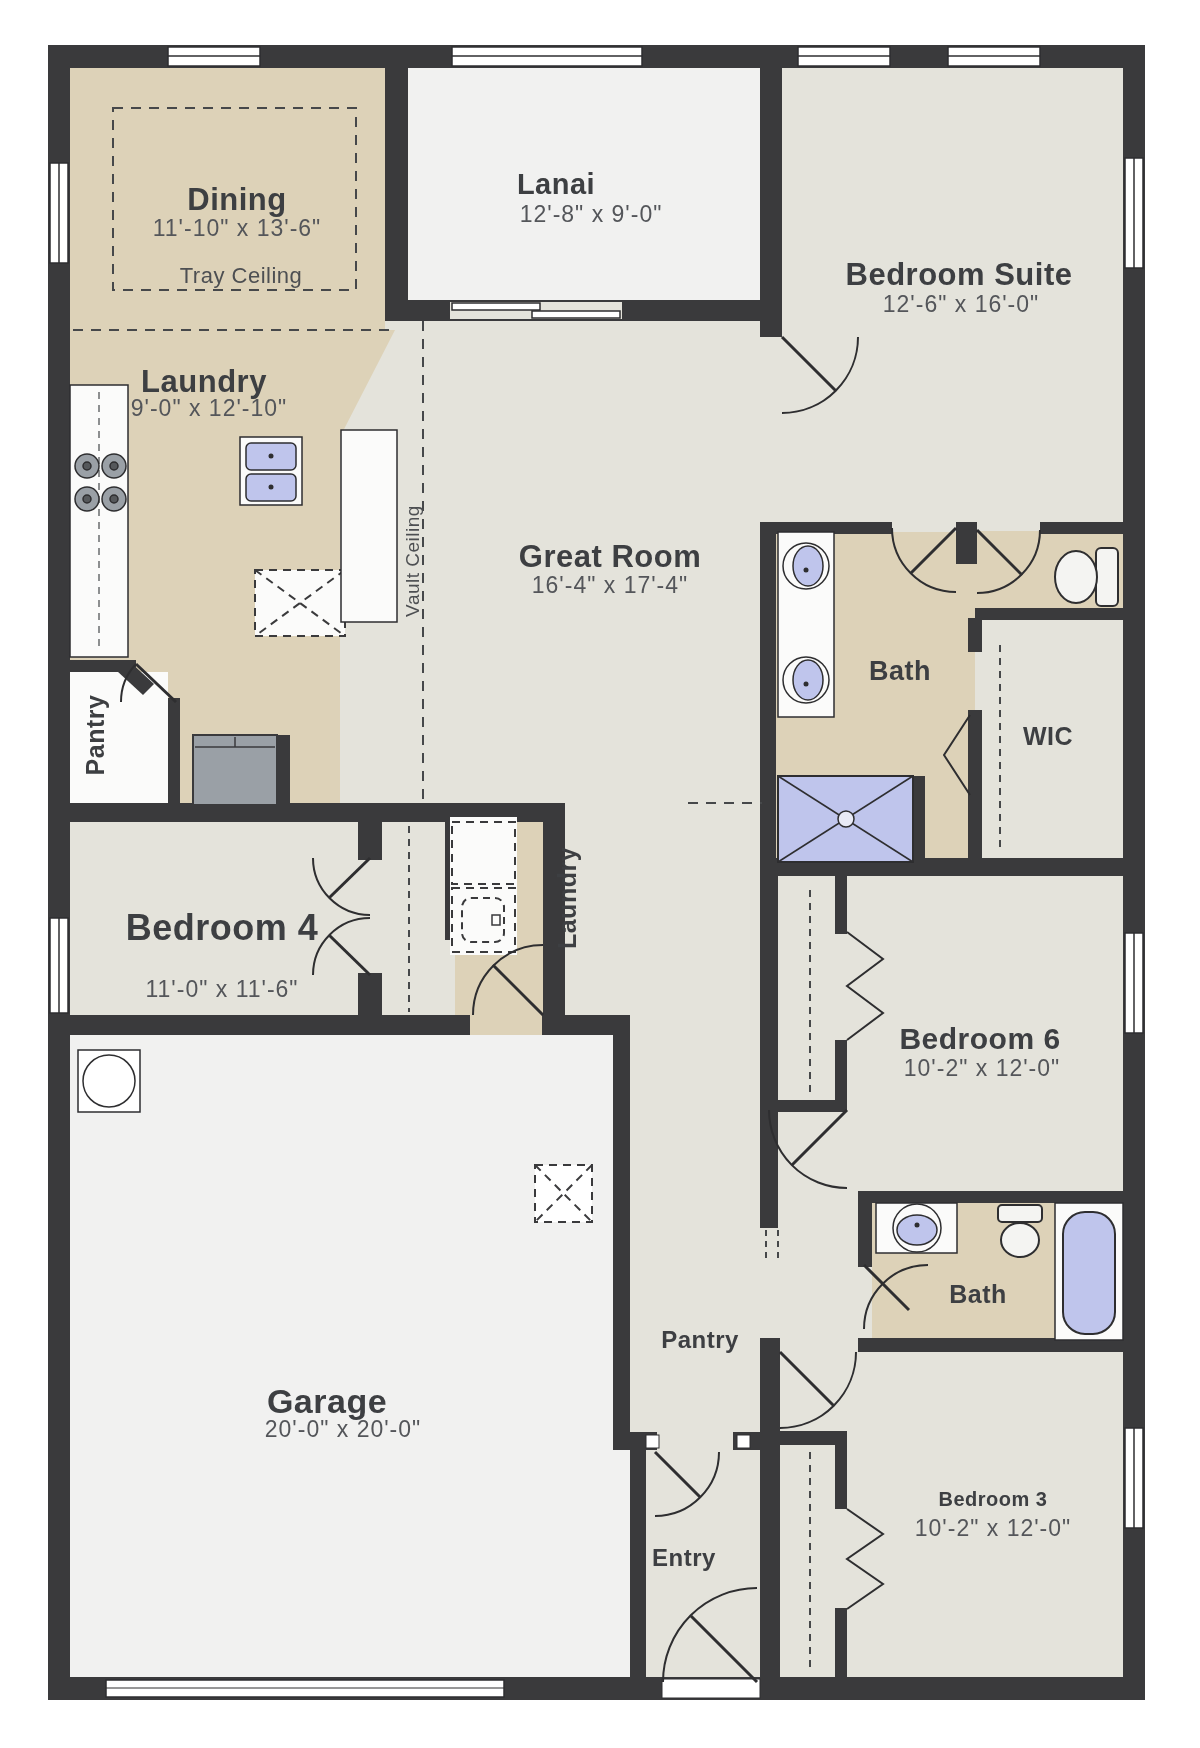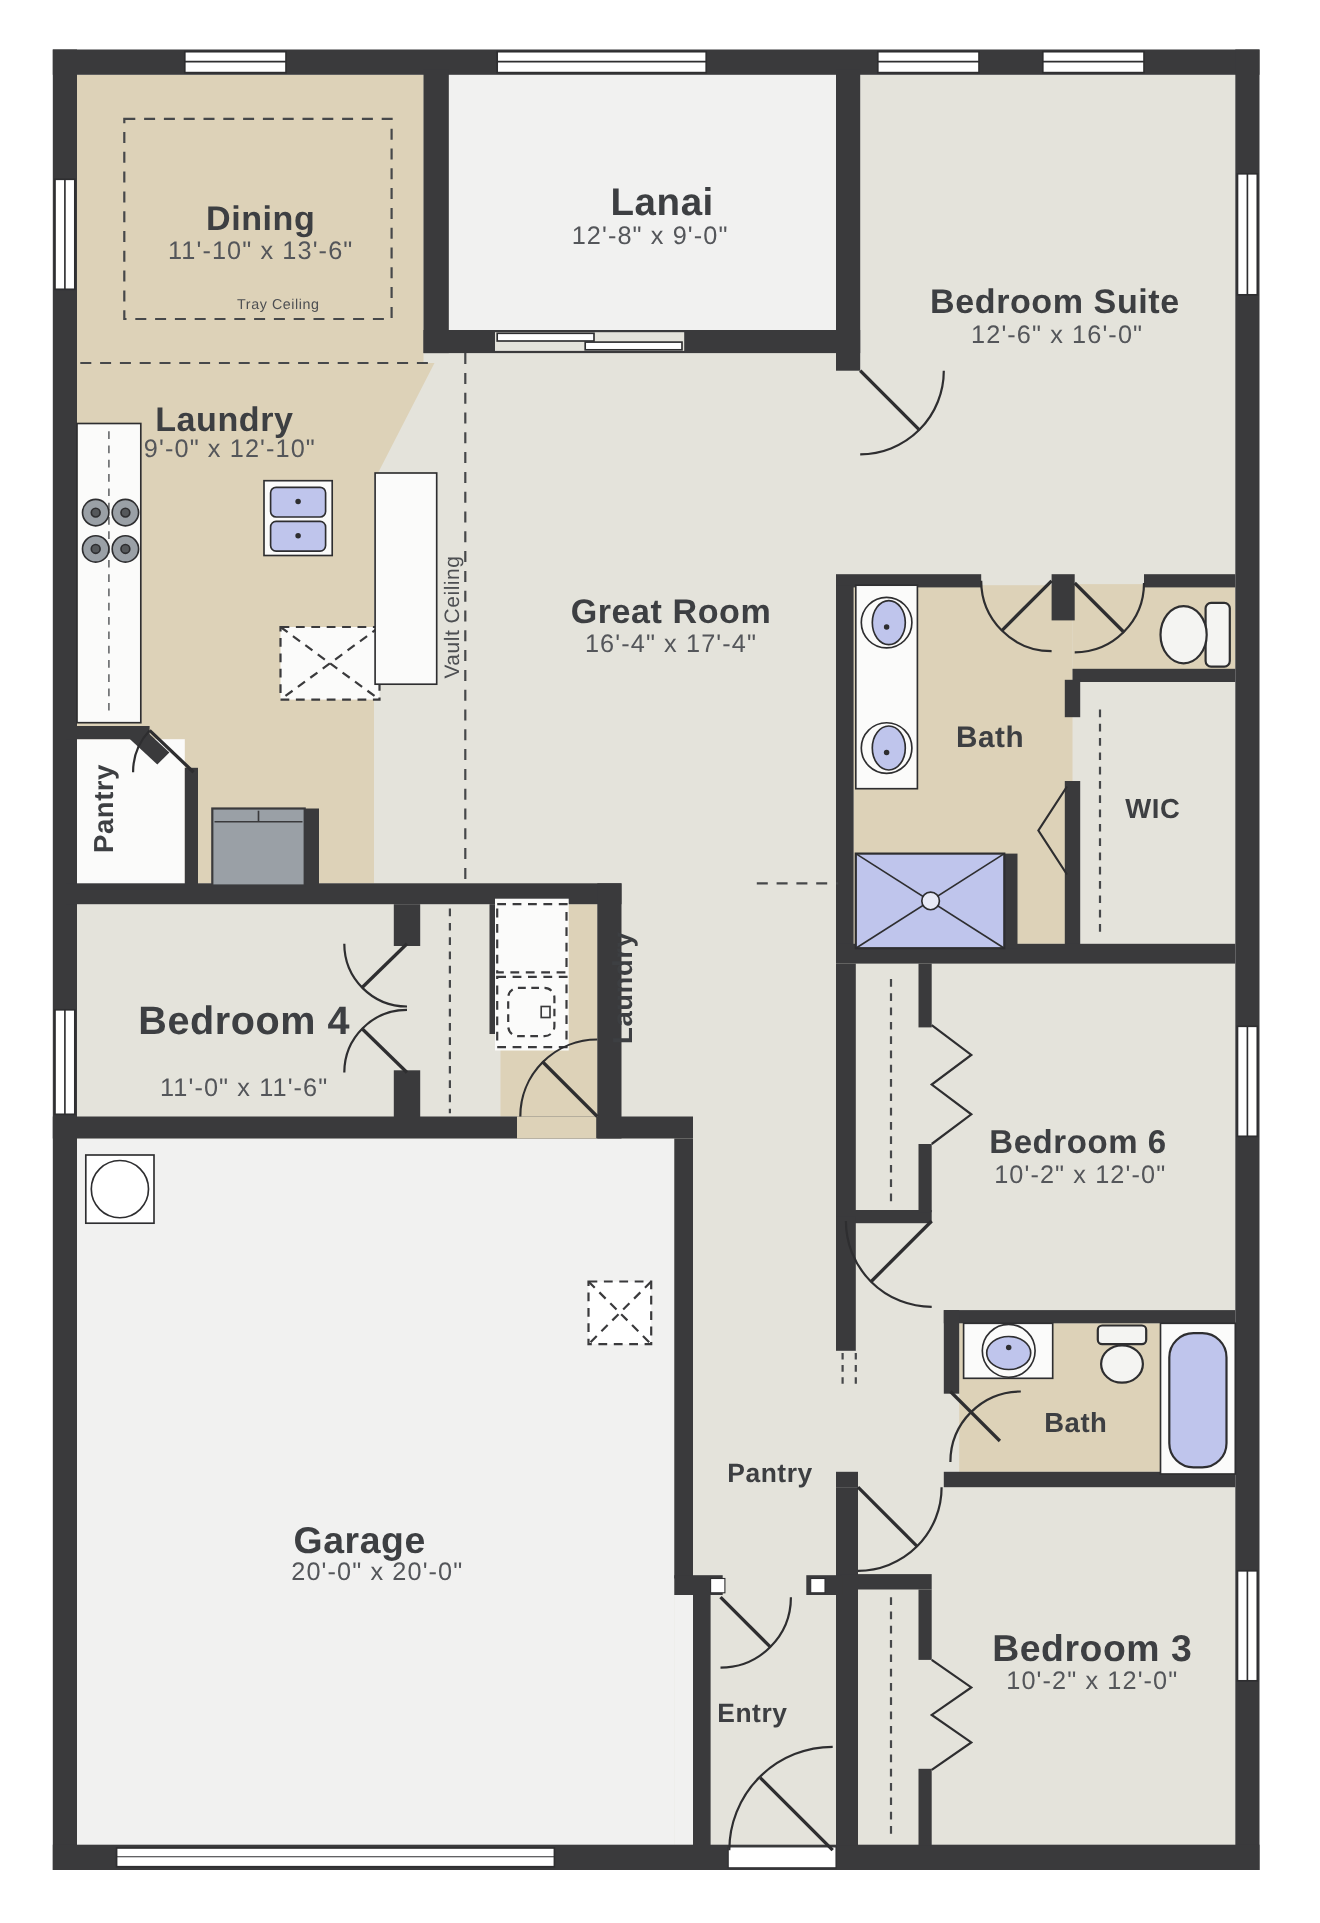--- a/index.html
+++ b/index.html
@@ -298,23 +298,23 @@
         </g>
     <g>
       <polyline points="847,1509 883,1534 847,1559 883,1584 847,1609"></polyline>
         </g>
   </g>
 </svg>
 
   <div>
     <div class="lbl name" style="left:237px;top:199px;font-size:31px">Dining</div>
     <div class="lbl dims" style="left:237px;top:228px;font-size:23px">11'-10" x 13'-6"</div>
-    <div class="lbl note" style="left:253px;top:276px;font-size:13px">Tray Ceiling</div>
-
-    <div class="lbl name" style="left:602px;top:184px;font-size:35px">Lanai</div>
+    <div class="lbl note" style="left:241px;top:276px;font-size:22px">Tray Ceiling</div>
+
+    <div class="lbl name" style="left:556px;top:184px;font-size:29px">Lanai</div>
     <div class="lbl dims" style="left:591px;top:214px;font-size:23px">12'-8" x 9'-0"</div>
 
     <div class="lbl name" style="left:959px;top:274px;font-size:31px">Bedroom Suite</div>
     <div class="lbl dims" style="left:961px;top:304px;font-size:23px">12'-6" x 16'-0"</div>
 
     <div class="lbl name" style="left:204px;top:381px;font-size:31px">Laundry</div>
     <div class="lbl dims" style="left:209px;top:408px;font-size:23px">9'-0" x 12'-10"</div>
 
     <div class="lbl name" style="left:610px;top:556px;font-size:31px">Great Room</div>
     <div class="lbl dims" style="left:610px;top:585px;font-size:23px">16'-4" x 17'-4"</div>
@@ -327,21 +327,21 @@
     <div class="lbl name" style="left:222px;top:928px;font-size:36px">Bedroom 4</div>
     <div class="lbl dims" style="left:222px;top:989px;font-size:23px">11'-0" x 11'-6"</div>
 
     <div class="lbl name vert" style="left:567px;top:898px;font-size:25px">Laundry</div>
 
     <div class="lbl name" style="left:980px;top:1039px;font-size:30px">Bedroom 6</div>
     <div class="lbl dims" style="left:982px;top:1068px;font-size:23px">10'-2" x 12'-0"</div>
 
     <div class="lbl name" style="left:978px;top:1294px;font-size:25px">Bath</div>
 
-    <div class="lbl name" style="left:993px;top:1499px;font-size:34px">Bedroom 3</div>
+    <div class="lbl name" style="left:993px;top:1499px;font-size:20px">Bedroom 3</div>
     <div class="lbl dims" style="left:993px;top:1528px;font-size:23px">10'-2" x 12'-0"</div>
 
     <div class="lbl name" style="left:327px;top:1401px;font-size:34px">Garage</div>
     <div class="lbl dims" style="left:343px;top:1429px;font-size:23px">20'-0" x 20'-0"</div>
 
     <div class="lbl name" style="left:700px;top:1340px;font-size:24px">Pantry</div>
     <div class="lbl name" style="left:684px;top:1558px;font-size:24px">Entry</div>
   </div>
 </div>
 

